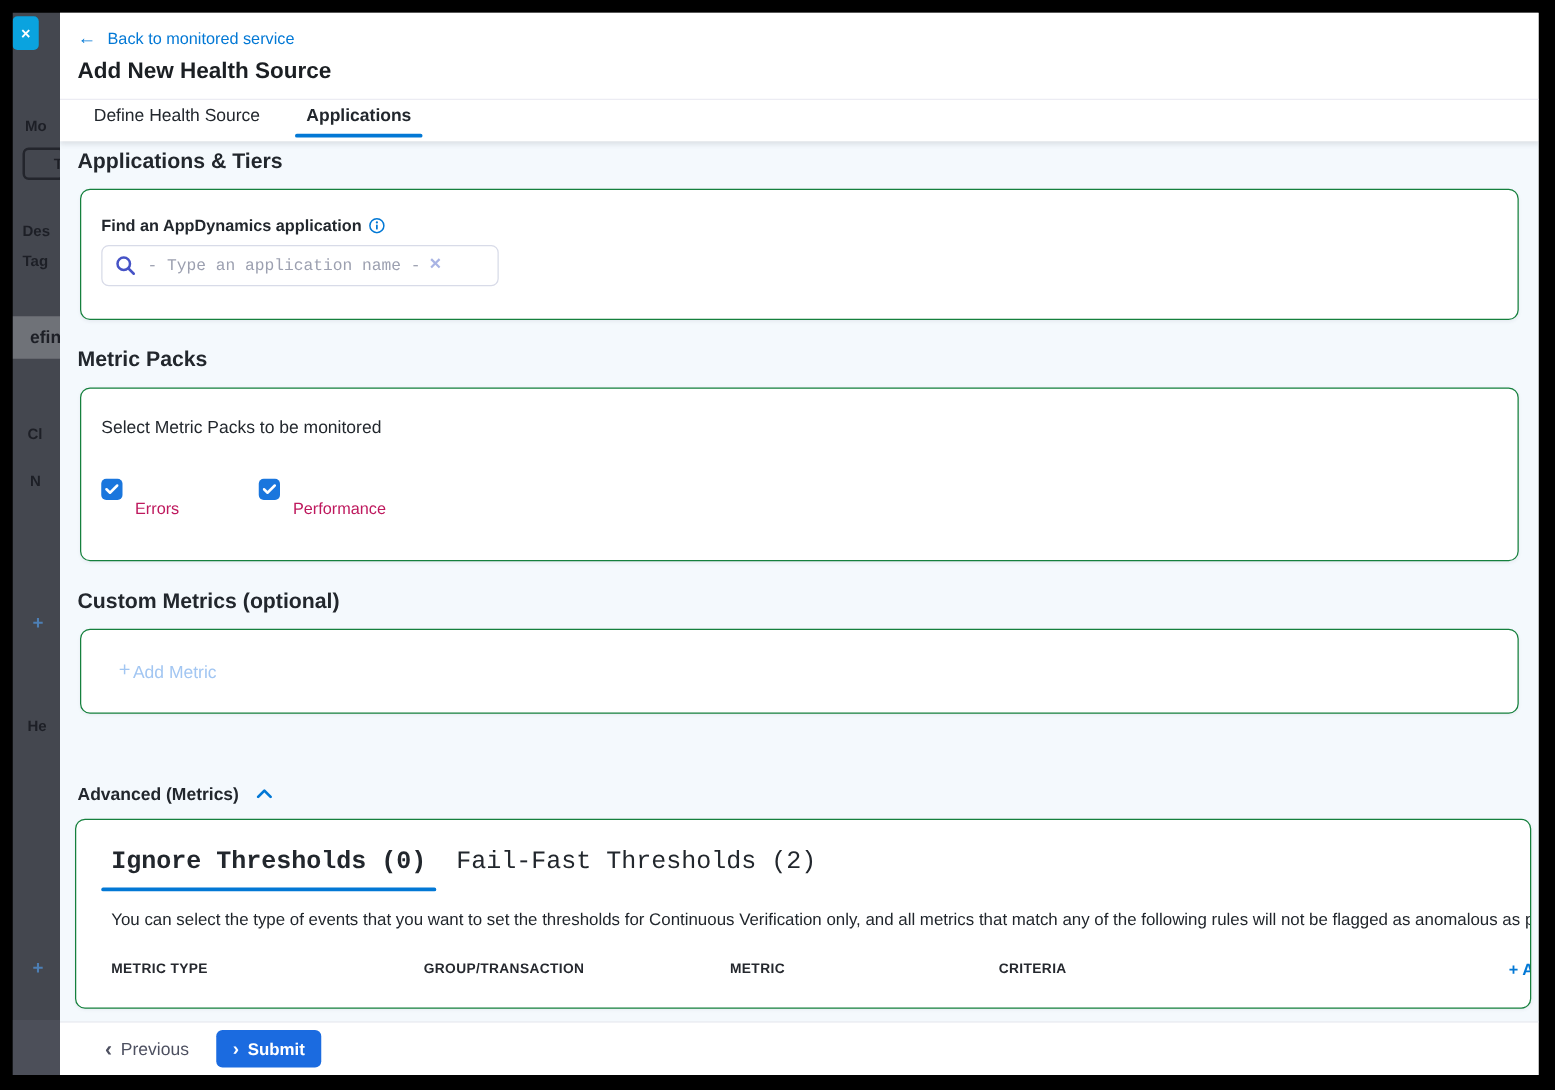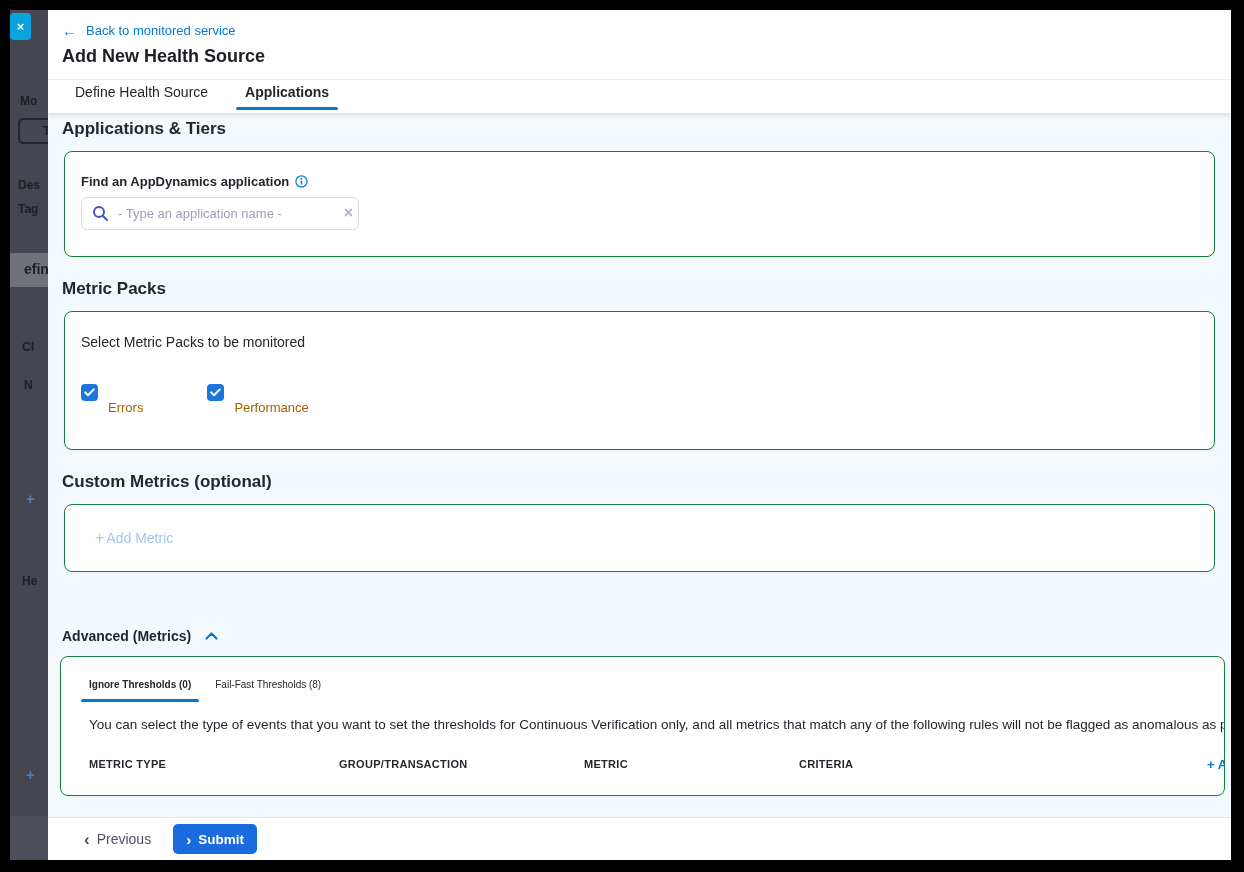--- a/index.html
+++ b/index.html
@@ -117,46 +117,46 @@
     margin: 0 16px;
   }
   .card-apps { padding: 20px 16px 26px; }
   .field-label {
     display: inline-flex; align-items: center; gap: 6px;
     font-size: 13px; font-weight: 600; color: #22272d;
     margin-bottom: 8px;
   }
   .search-wrap { position: relative; width: 282px; }
   .search-input {
-    width: 278px; height: 33px;
+    width: 318px; height: 33px;
     border: 1px solid #d8dbe8; border-radius: 6px;
     padding: 0 32px 0 36px;
     font-size: 13px; color: #14532d;
-    font-family: Liberation Sans, sans-serif;
+    font-family: Liberation Mono, monospace;
     outline: none; background: #fff;
   }
   .search-input::placeholder { color: #9ca0b0; }
   .search-icon { position: absolute; left: 11px; top: 8px; }
   .clear-icon {
     position: absolute; right: 10px; top: 6px;
     color: #a9b4e4; font-size: 16px; font-weight: 600;
     cursor: pointer; line-height: 20px;
   }
 
   .card-packs { padding: 22px 16px 34px; }
   .packs-subtitle { font-size: 14px; font-weight: 500; color: #22272d; margin-bottom: 20px; }
   .packs-row { display: flex; gap: 64px; }
   .checkbox-item { display: flex; align-items: center; gap: 10px; cursor: pointer; }
   .checkbox {
     width: 17px; height: 17px; border-radius: 4px;
     background: #1a76dd;
     display: flex; align-items: center; justify-content: center;
     flex: 0 0 17px;
   }
-  .checkbox-label { font-size: 13px; color: #a16207; margin-top: 30px; }
+  .checkbox-label { font-size: 13px; color: #be185d; margin-top: 30px; }
 
   .card-custom { padding: 24px 16px 24px 30px; }
   .add-metric {
     background: none; border: none; cursor: pointer;
     font-size: 14px; font-weight: 500; color: #a2c6f2;
     font-family: "Liberation Sans", sans-serif;
     display: inline-flex; align-items: center; gap: 2px;
   }
   .add-metric .plus { font-size: 16px; font-weight: 400; }
 
@@ -173,22 +173,22 @@
     overflow: hidden;
   }
   .inner-tabbar {
     display: flex; gap: 8px; align-items: flex-end;
     padding-left: 20px;
     margin-bottom: 0;
   }
   .inner-tab {
     position: relative;
     padding: 0 8px 12px;
-    font-size: 10px; color: #22272d;
-    cursor: pointer; white-space: nowrap;
+    font-size: 20px; color: #22272d;
+    cursor: pointer; white-space: nowrap; font-family: Liberation Mono, monospace;
   }
   .inner-tab.active { font-weight: 700; }
   .inner-tab.active::after {
     content: ""; position: absolute; left: 0; right: 0; bottom: 0;
     height: 3px; background: #0278d5; border-radius: 2px;
   }
   .threshold-desc {
     margin: 12px 0 0 28px;
     width: 1300px;
     font-size: 13.5px; line-height: 21px; color: #22272d;
@@ -335,21 +335,21 @@
       
       <div class="advanced-heading">
         <span class="txt">Advanced (Metrics)</span>
         <svg width="13" height="8" viewBox="0 0 13 8">
           <polyline points="1.5,6.5 6.5,1.5 11.5,6.5" fill="none" stroke="#0278d5" stroke-width="2.2" stroke-linecap="round" stroke-linejoin="round"></polyline>
         </svg>
       </div>
       <div class="card card-advanced">
         <div class="inner-tabbar">
           <div class="inner-tab active">Ignore Thresholds (0)</div>
-          <div class="inner-tab">Fail-Fast Thresholds (8)</div>
+          <div class="inner-tab">Fail-Fast Thresholds (2)</div>
         </div>
         <p class="threshold-desc">You can select the type of events that you want to set the thresholds for Continuous Verification only, and all metrics that match any of the following rules will not be flagged as anomalous as part of the analysis.</p>
         <div class="threshold-table-header">
           <span class="th th-1">METRIC TYPE</span>
           <span class="th th-2">GROUP/TRANSACTION</span>
           <span class="th th-3">METRIC</span>
           <span class="th th-4">CRITERIA</span>
           <button class="add-threshold">+ Add Threshold</button>
         </div>
       </div>

